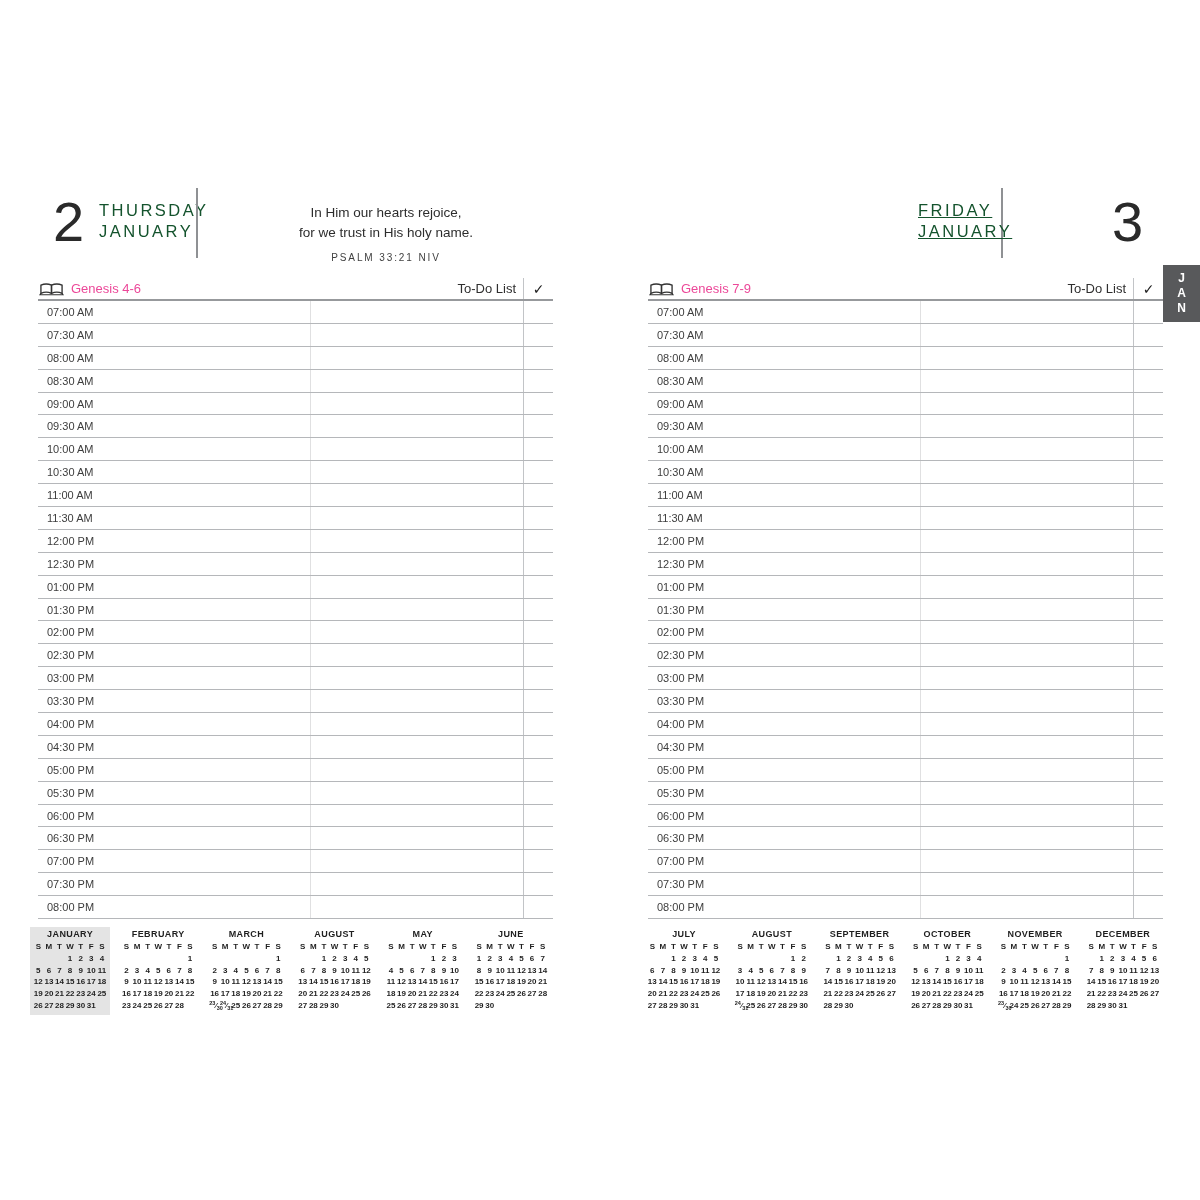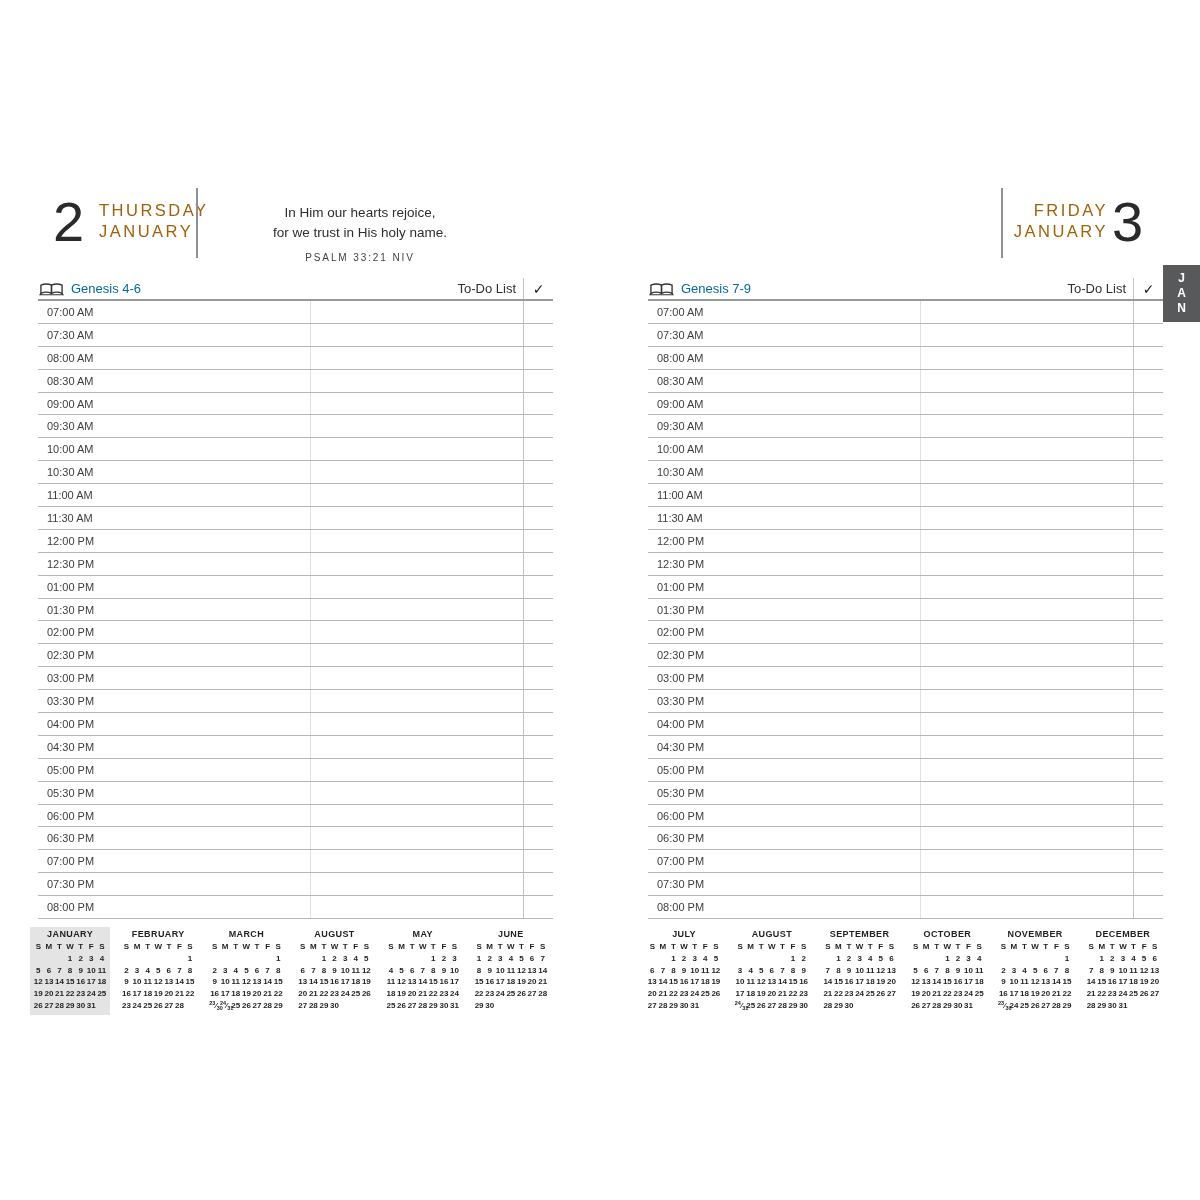--- a/index.html
+++ b/index.html
@@ -6,40 +6,40 @@
   html,body { background:#ffffff; }
   body {
     width:1200px; height:1200px; position:relative; overflow:hidden;
     font-family:"Liberation Sans","DejaVu Sans",sans-serif; color:#2d2d2d;
   }
 
   
   .daynum { position:absolute; font-size:56px; font-weight:500; line-height:50px; color:#2a2a2a; letter-spacing:-1px; }
   .daynum.left  { left:53px;  top:197px; }
   .daynum.right { left:1112px; top:197px; }
-  .daylabels { position:absolute; top:200px; font-size:16.5px; letter-spacing:2.5px; color:#a16207; line-height:21px; }
+  .daylabels { position:absolute; top:200px; font-size:16.5px; letter-spacing:2.5px; color:#14532d; line-height:21px; }
   .daylabels.left  { left:99px; text-align:left; }
-  .daylabels.right { left:918px; width:190px; text-align:right; }
+  .daylabels.right { left:918px; width:190px; text-align:left;text-decoration:underline; }
   .hdr-divider { position:absolute; top:188px; width:2px; height:70px; background:#8f9194; }
   .hdr-divider.left  { left:196px; }
   .hdr-divider.right { left:1001px; }
 
   .verse { position:absolute; width:320px; text-align:center; font-size:13.5px; line-height:20px; color:#2d2d2d; }
-  .verse.left  { left:200px; top:203px; }
+  .verse.left  { left:226px; top:203px; }
   .verse.right { left:642px; top:223px; }
   .verse-ref { font-size:10px; letter-spacing:1.9px; color:#3f3f3f; margin-top:5px; font-weight:400; }
 
   
   .day-table { position:absolute; top:278px; width:515px; }
   .day-table.left  { left:38px; }
   .day-table.right { left:648px; }
 
   .table-head { height:23px; display:flex; align-items:center; border-bottom:2px solid #97999c; }
   .book-icon { flex:0 0 auto; margin-left:1px; display:flex; align-items:center; }
-  .reading { font-size:13px; color:#0369a1; margin-left:7px; }
+  .reading { font-size:13px; color:#ec4899; margin-left:7px; }
   .todo-label { margin-left:auto; font-size:13px; color:#2f2f2f; padding-right:7px; }
   .head-check { width:30px; align-self:stretch; border-left:1px solid #c2c4c7;
                 display:flex; align-items:center; justify-content:center; font-size:14px; color:#222; }
 
   .grid { height:618px; display:flex; flex-direction:column; }
   .grid-row { flex:1 1 0; display:flex; border-bottom:1px solid #b5b7ba; }
   .cell { height:100%; }
   .cell.time { width:53%; border-right:1px solid #e0e0e1; font-size:11px; color:#3d3d3d;
                display:flex; align-items:center; padding-left:9px; }
   .cell.notes { flex:1; border-right:1px solid #c2c4c7; }

